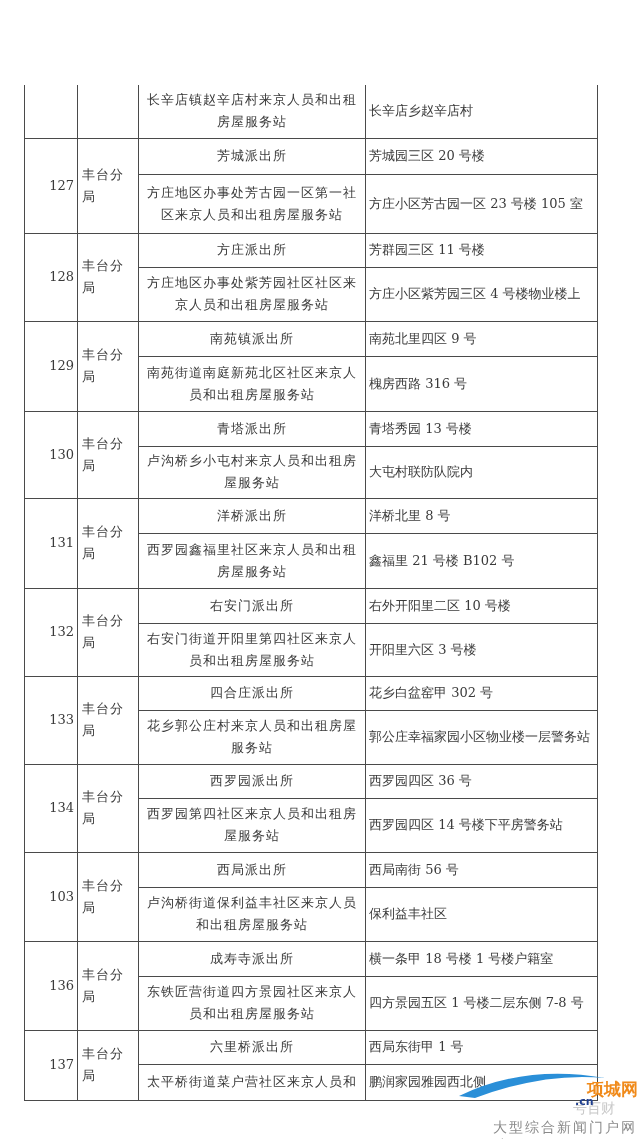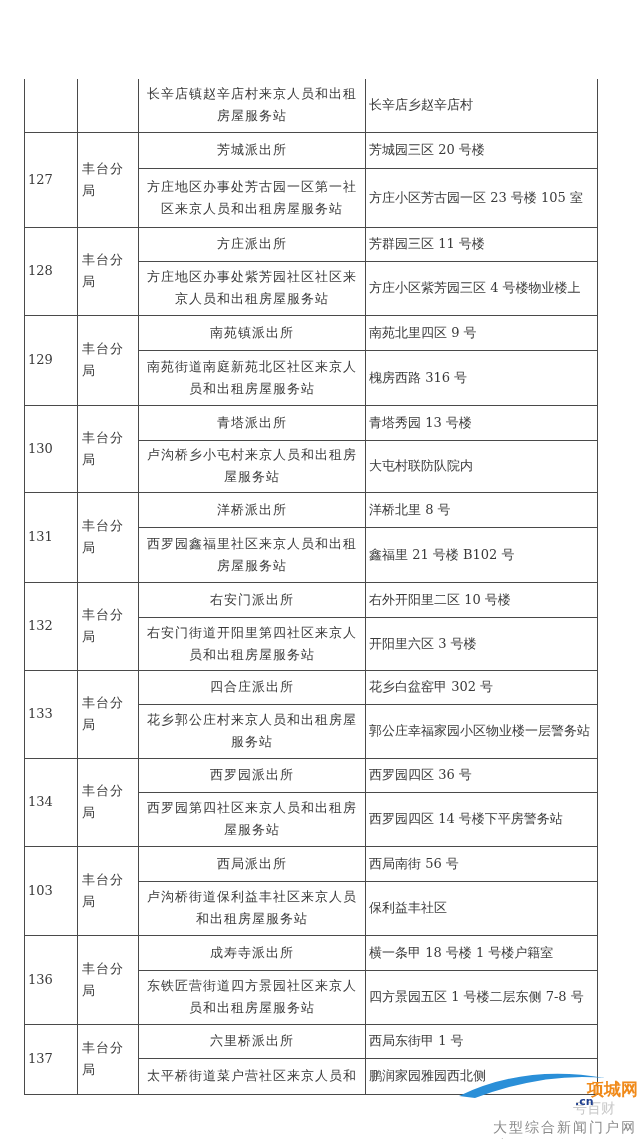--- a/index.html
+++ b/index.html
@@ -1,29 +1,29 @@
 <!DOCTYPE html>
 <html><head>
   <meta charset="utf-8">
   <style>
     html, body { margin: 0; padding: 0; }
     body {
       width: 640px; height: 1139px; background: #ffffff; position: relative; overflow: hidden;
       font-family: "DejaVu Serif", "Liberation Serif", serif; color: #3a3a3a;
     }
     .tbl {
-      position: absolute; left: 24px; top: 79px; width: 573px;
+      position: absolute; left: 24px; top: 85px; width: 573px;
       border-collapse: collapse; table-layout: fixed;
     }
     .tbl td {
       border: 1.5px solid #4a4a4a; padding: 0 3px; font-size: 13px; line-height: 22px;
       vertical-align: middle; overflow: hidden;
     }
     .tbl tr.top td { border-top: none; }
-    .c-num { text-align: left; margin-left: 48px; }
+    .c-num { text-align: right; margin-left: 48px; }
     .c-div { text-align: left; padding-left: 4px !important; letter-spacing: 1px; }
     .c-name { text-align: center; letter-spacing: 1px; }
     .c-addr { text-align: left; }
     .watermark { position: absolute; left: 455px; top: 1062px; width: 185px; height: 77px; }
     .wm-swoosh { position: absolute; left: 0; top: 0; }
     .wm-xcctv {
       position: absolute; left: 2px; top: 16px; font-family: "DejaVu Sans", sans-serif;
       font-weight: bold; font-size: 30px; color: #1f3f8f; letter-spacing: -2px; font-style: italic;
     }
     .wm-cn {

